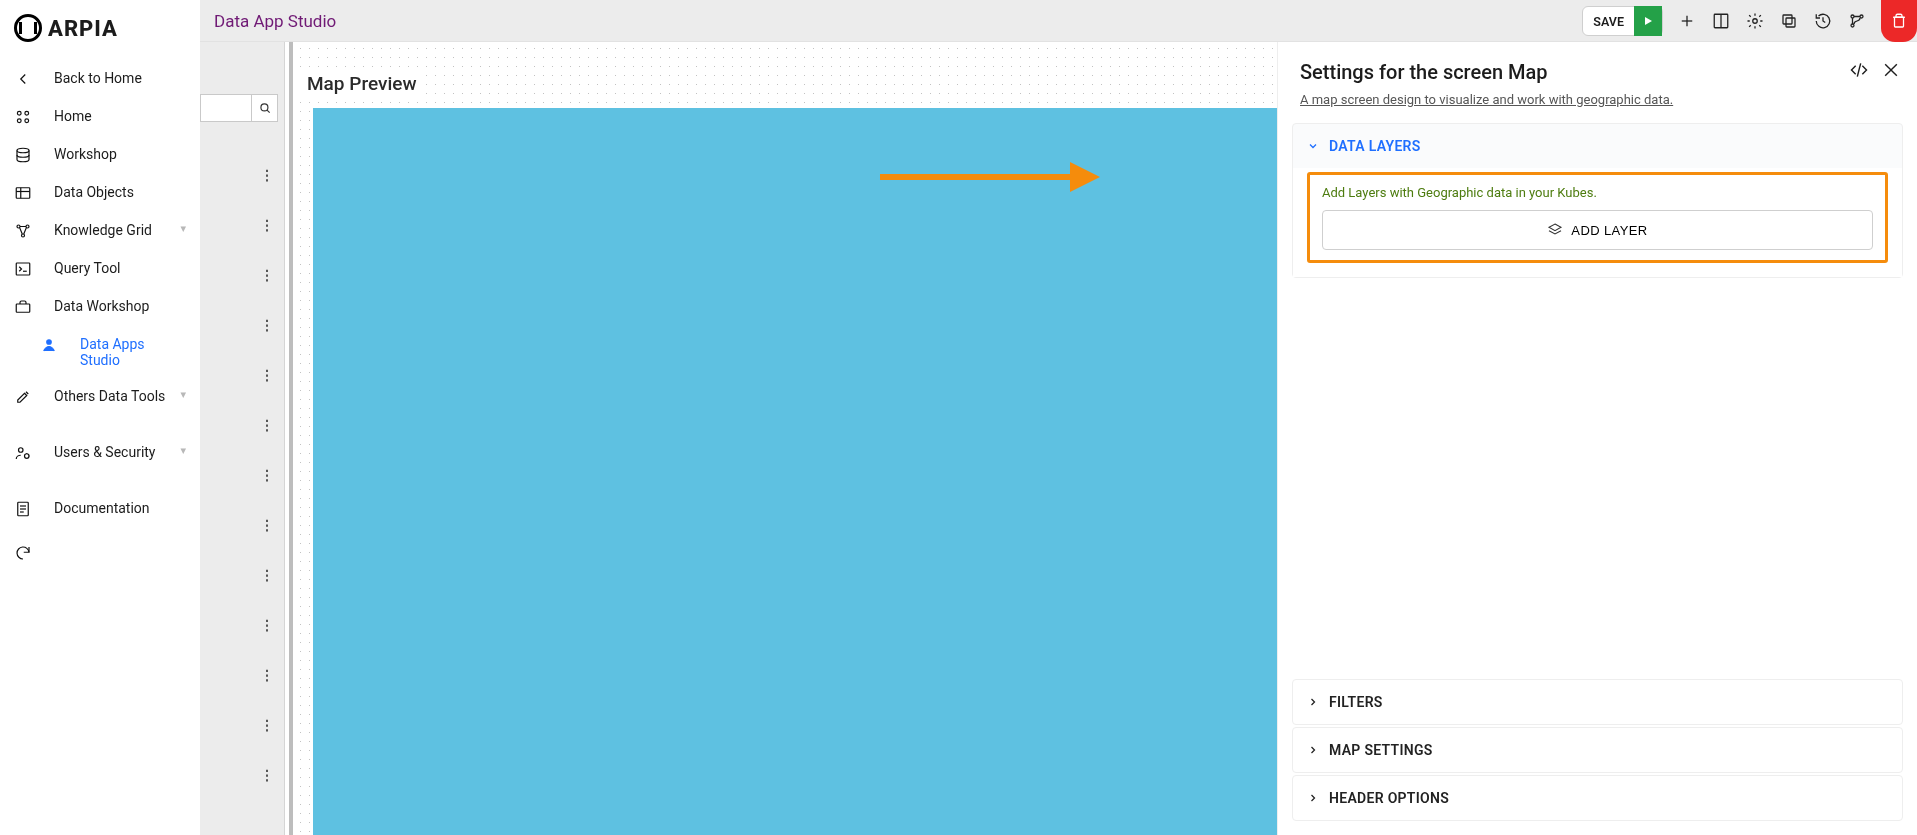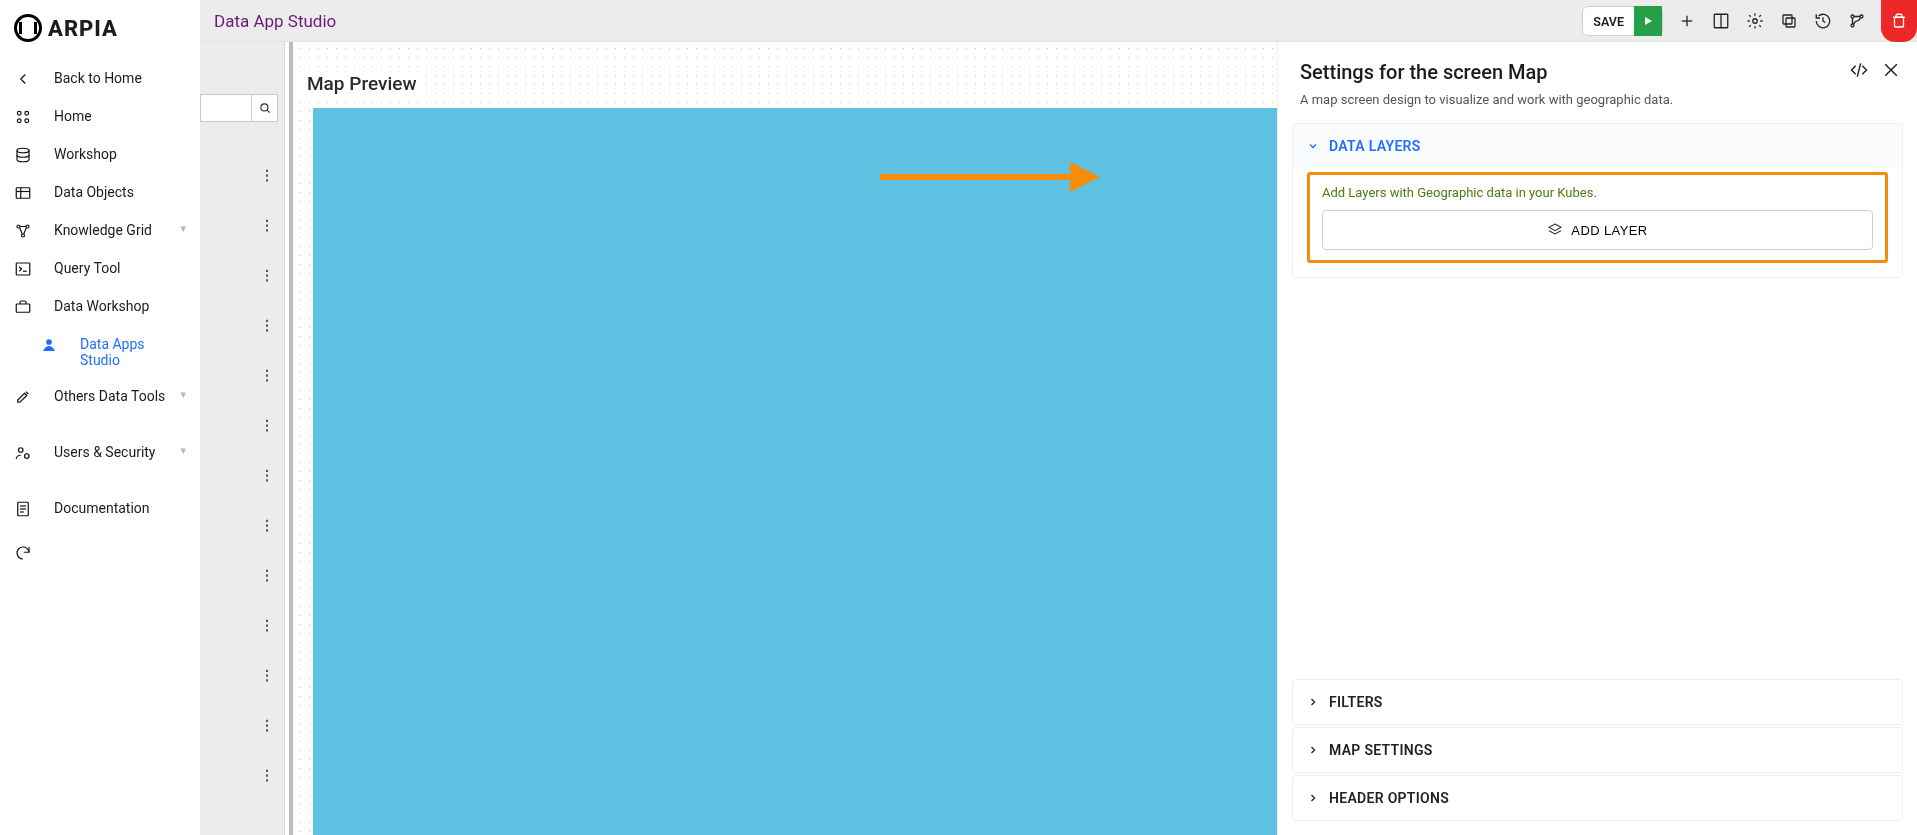--- a/index.html
+++ b/index.html
@@ -159,21 +159,21 @@
     position:absolute;right:0;top:0;bottom:0;width:var(--settings-w);
     background:#fff;border-left:1px solid #eee;
     z-index:6;
     display:flex;flex-direction:column;
   }
   .settings-hd{
     padding:18px 22px 10px;
     position:relative;
   }
   .settings-hd h2{margin:0;font-size:20px;font-weight:500;}
-  .settings-hd .sub{margin-top:8px;color:#565656;font-size:13px;}
+  .settings-hd .sub{margin-top:8px;color:#565656;font-size:13px;text-decoration:underline;}
   .settings-hd .hd-tools{
     position:absolute;right:14px;top:16px;display:flex;gap:8px;
   }
   .settings-hd .hd-tools .ico{
     width:24px;height:24px;display:flex;align-items:center;justify-content:center;cursor:pointer;
   }
   .settings-hd .hd-tools svg{width:20px;height:20px;stroke:#1e1e1e;fill:none;stroke-width:1.7;}
 
   .acc{
     margin:6px 14px 0;border:1px solid #eee;border-radius:4px;

